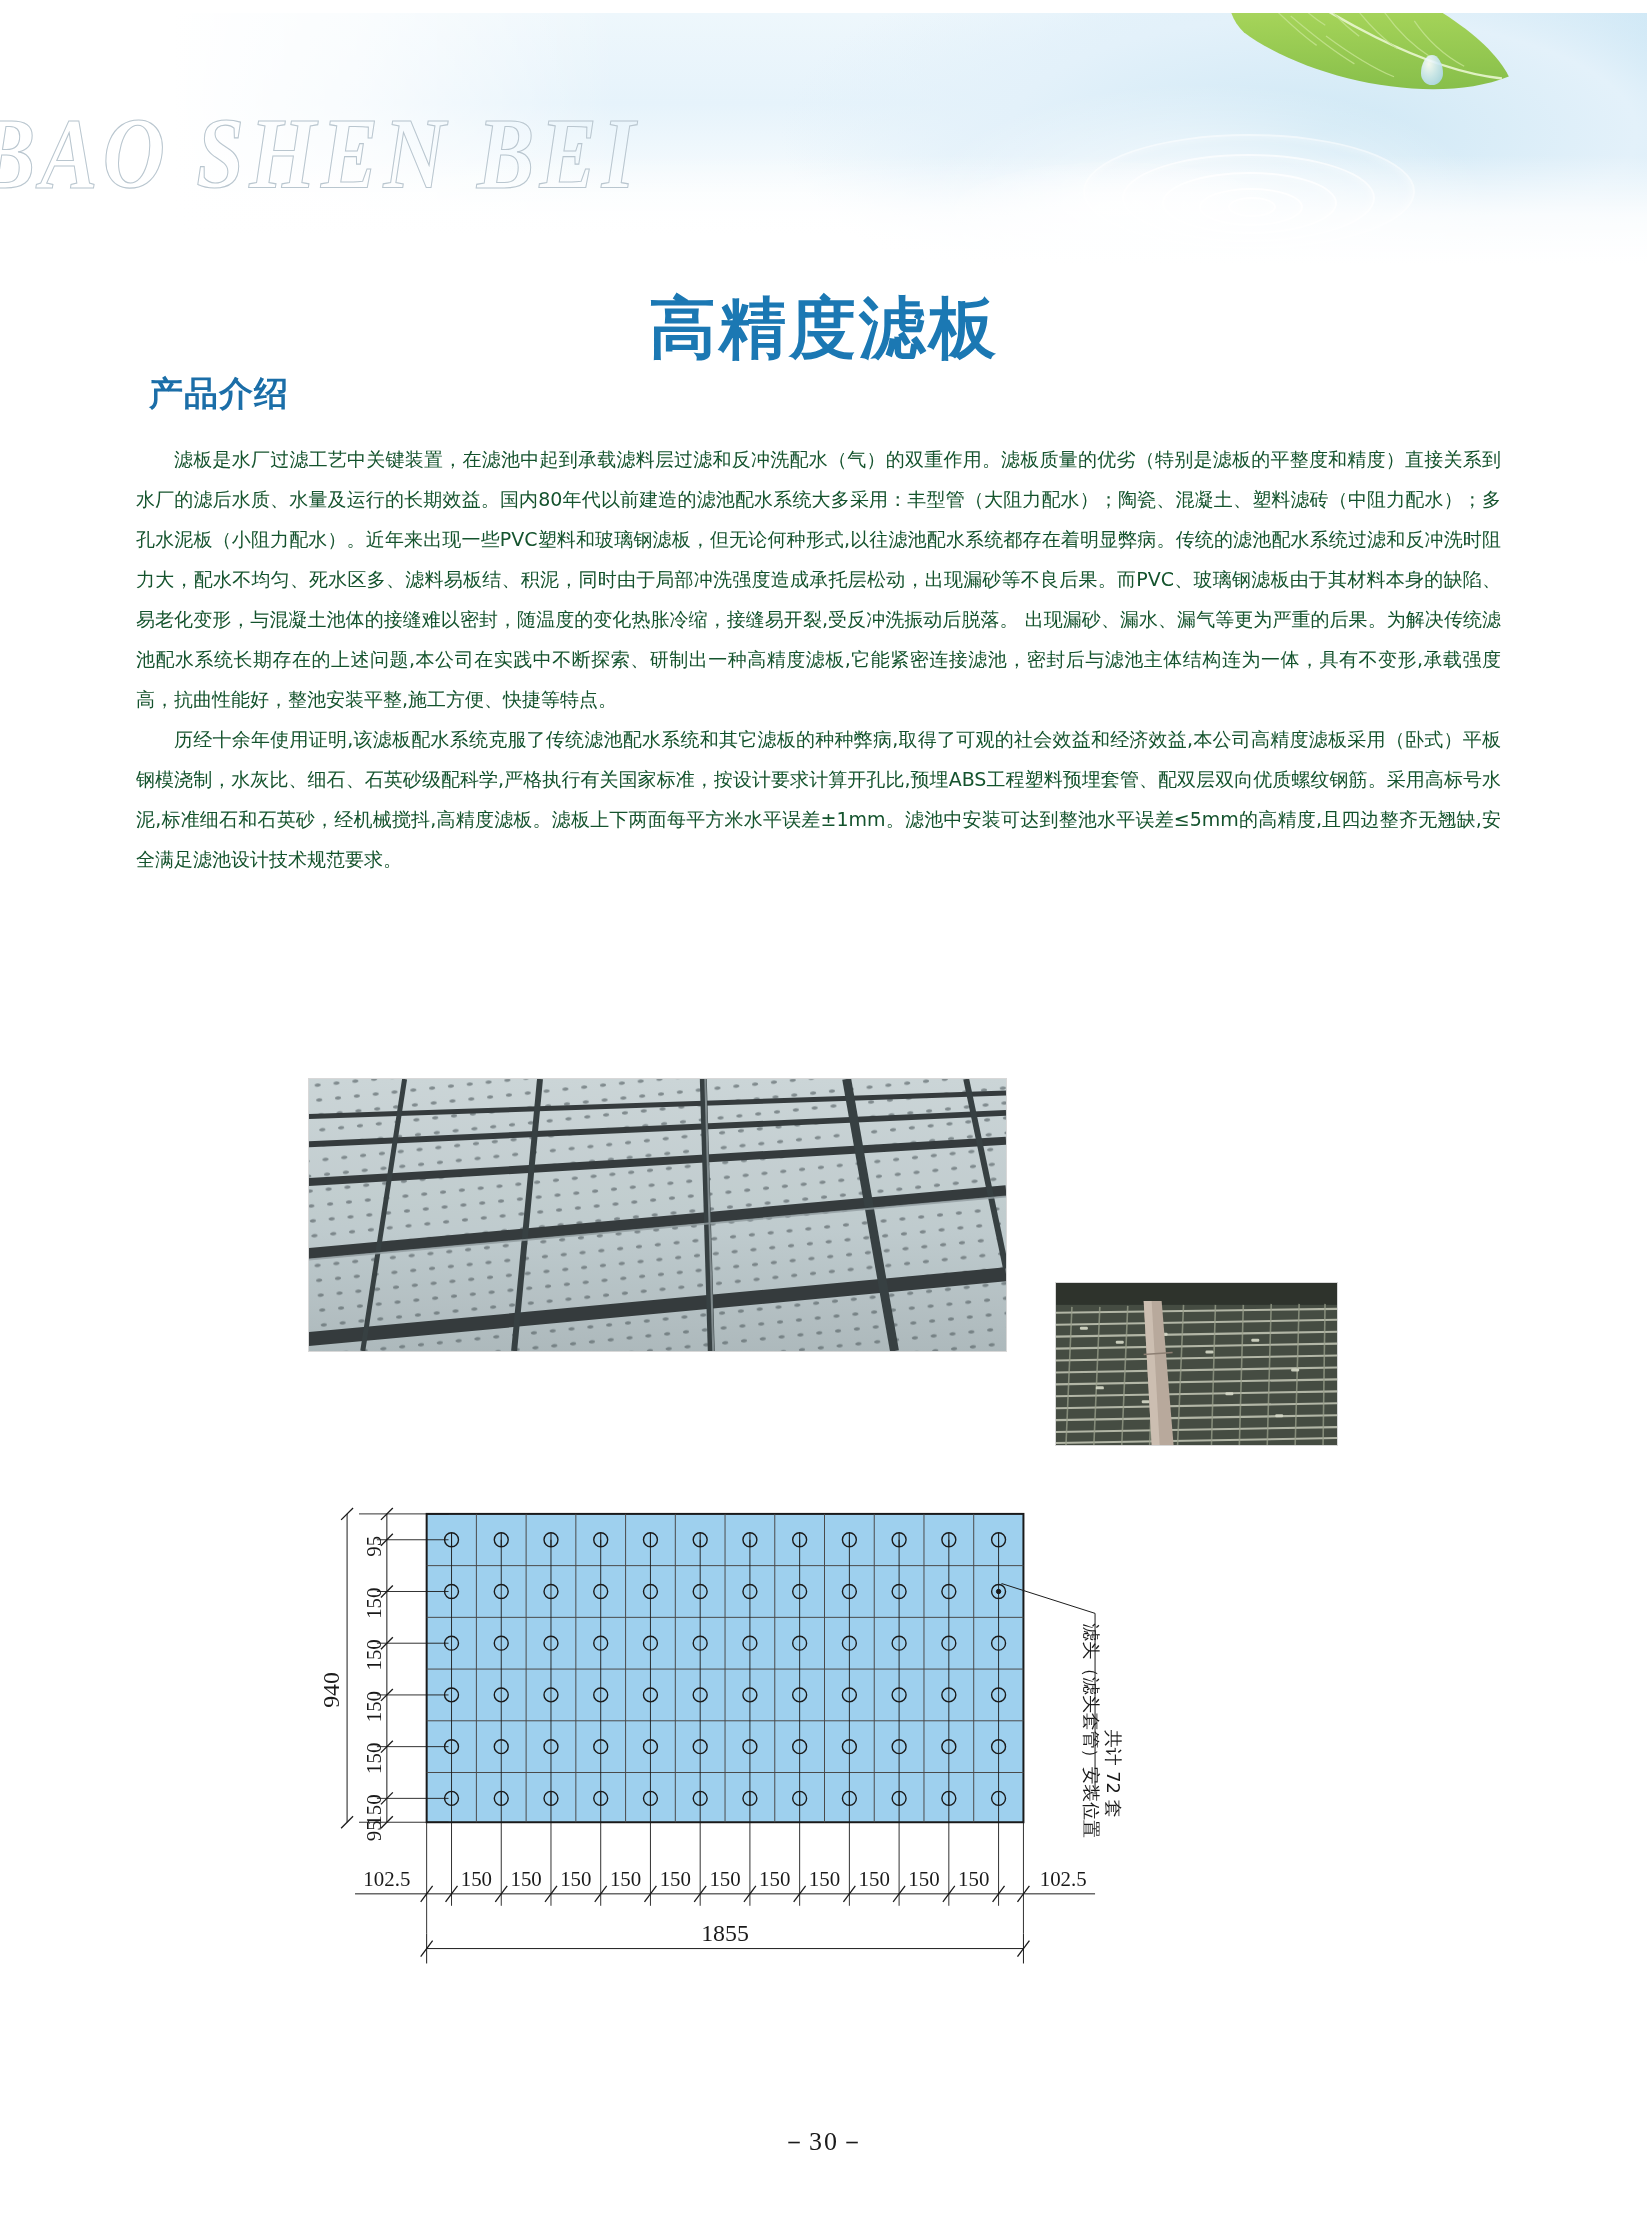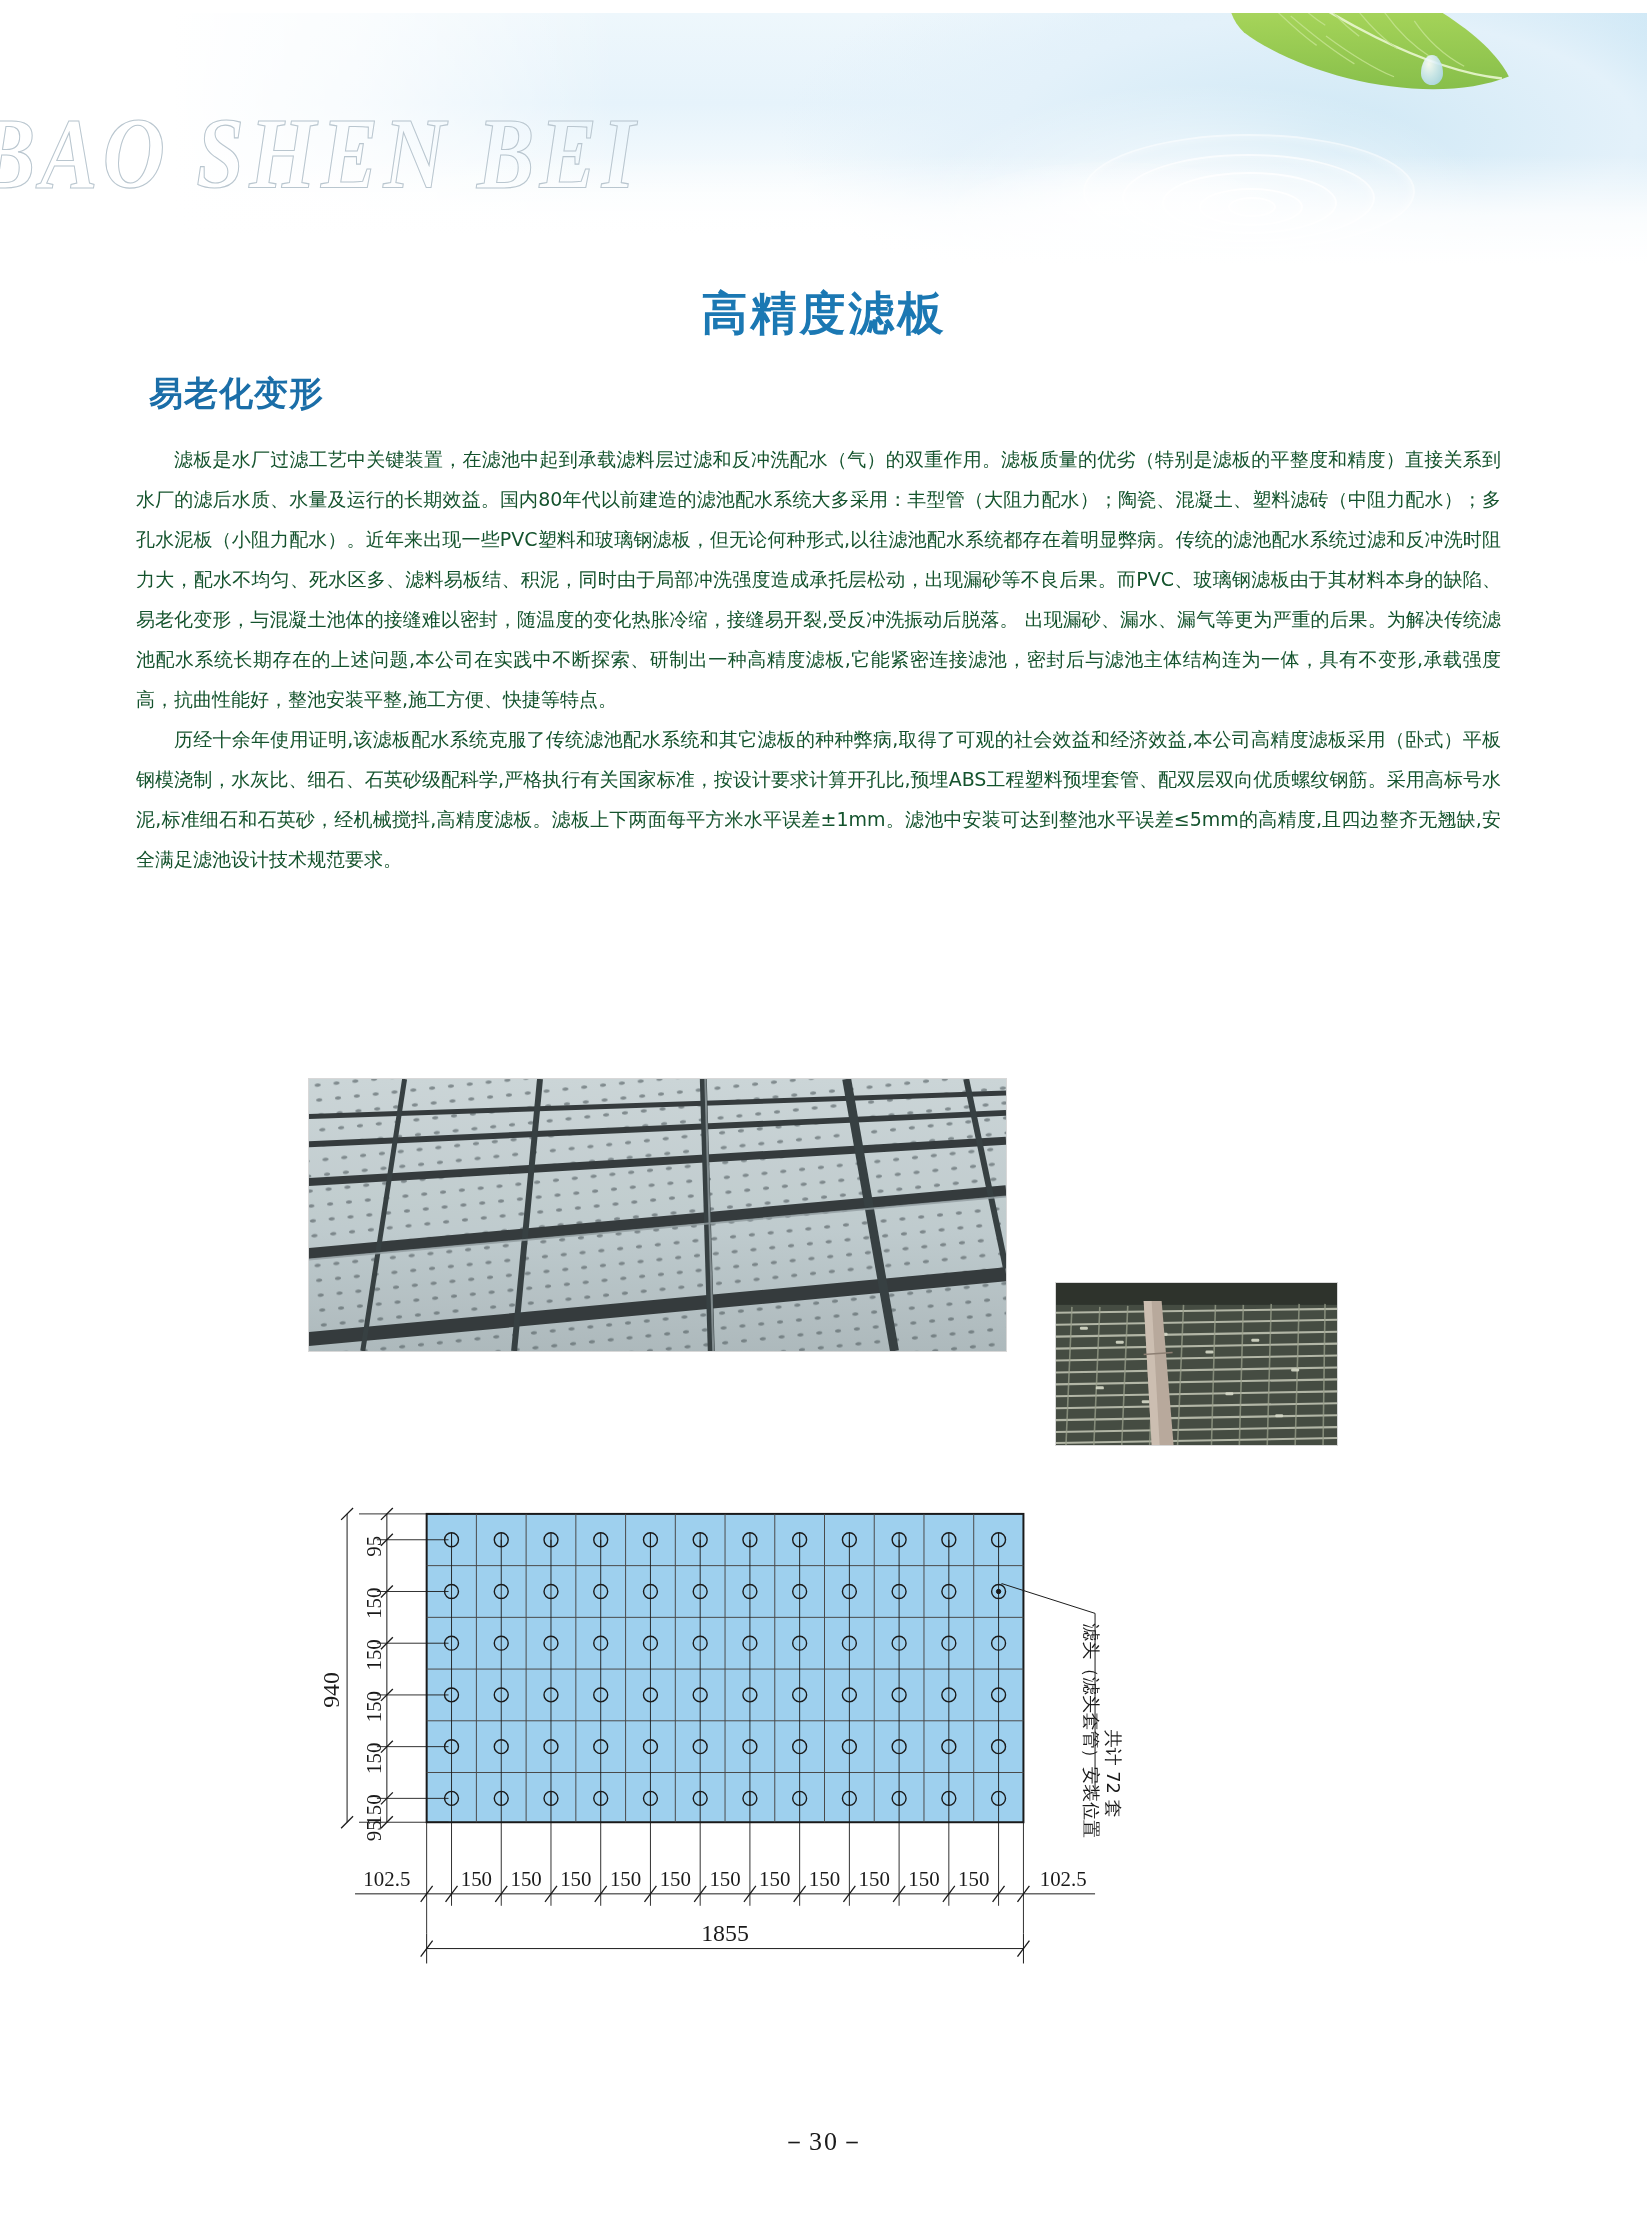--- a/index.html
+++ b/index.html
@@ -103,21 +103,21 @@
   }
 
   
   .doc-title {
     position: absolute;
     left: 0; top: 270px;
     width: 1648px;
     text-align: center;
     font-family: "DejaVu Sans", "Liberation Sans", sans-serif;
     font-weight: bold;
-    font-size: 46px;
+    font-size: 67px;
     letter-spacing: 3px;
     color: #1b78b3;
   }
 
   .section-head {
     position: absolute;
     left: 149px; top: 358px;
     font-family: "DejaVu Sans", "Liberation Sans", sans-serif;
     font-weight: bold;
     font-size: 34px;
@@ -228,21 +228,21 @@
       </g>
     </svg>
     <div class="drop"></div>
 
     <div class="banner-whitefade"></div>
     <div class="banner-bottomfade"></div>
     <div class="wordmark">BAO SHEN BEI</div>
   </div>
 
   <div class="doc-title">高精度滤板</div>
-  <div class="section-head">易老化变形</div>
+  <div class="section-head">产品介绍</div>
 
   <div class="body-copy">
     <p>滤板是水厂过滤工艺中关键装置，在滤池中起到承载滤料层过滤和反冲洗配水（气）的双重作用。滤板质量的优劣（特别是滤板的平整度和精度）直接关系到水厂的滤后水质、水量及运行的长期效益。国内80年代以前建造的滤池配水系统大多采用：丰型管（大阻力配水）；陶瓷、混凝土、塑料滤砖（中阻力配水）；多孔水泥板（小阻力配水）。近年来出现一些PVC塑料和玻璃钢滤板，但无论何种形式,以往滤池配水系统都存在着明显弊病。传统的滤池配水系统过滤和反冲洗时阻力大，配水不均匀、死水区多、滤料易板结、积泥，同时由于局部冲洗强度造成承托层松动，出现漏砂等不良后果。而PVC、玻璃钢滤板由于其材料本身的缺陷、易老化变形，与混凝土池体的接缝难以密封，随温度的变化热胀冷缩，接缝易开裂,受反冲洗振动后脱落。 出现漏砂、漏水、漏气等更为严重的后果。为解决传统滤池配水系统长期存在的上述问题,本公司在实践中不断探索、研制出一种高精度滤板,它能紧密连接滤池，密封后与滤池主体结构连为一体，具有不变形,承载强度高，抗曲性能好，整池安装平整,施工方便、快捷等特点。</p>
     <p>历经十余年使用证明,该滤板配水系统克服了传统滤池配水系统和其它滤板的种种弊病,取得了可观的社会效益和经济效益,本公司高精度滤板采用（卧式）平板钢模浇制，水灰比、细石、石英砂级配科学,严格执行有关国家标准，按设计要求计算开孔比,预埋ABS工程塑料预埋套管、配双层双向优质螺纹钢筋。采用高标号水泥,标准细石和石英砂，经机械搅抖,高精度滤板。滤板上下两面每平方米水平误差±1mm。滤池中安装可达到整池水平误差≤5mm的高精度,且四边整齐无翘缺,安全满足滤池设计技术规范要求。</p>
   </div>
 
   <div class="photo-main">
     <svg class="photo-cap" viewBox="0 0 700 273" preserveAspectRatio="none">
       <defs>
         <linearGradient id="slab" x1="0" y1="0" x2="0" y2="1">

